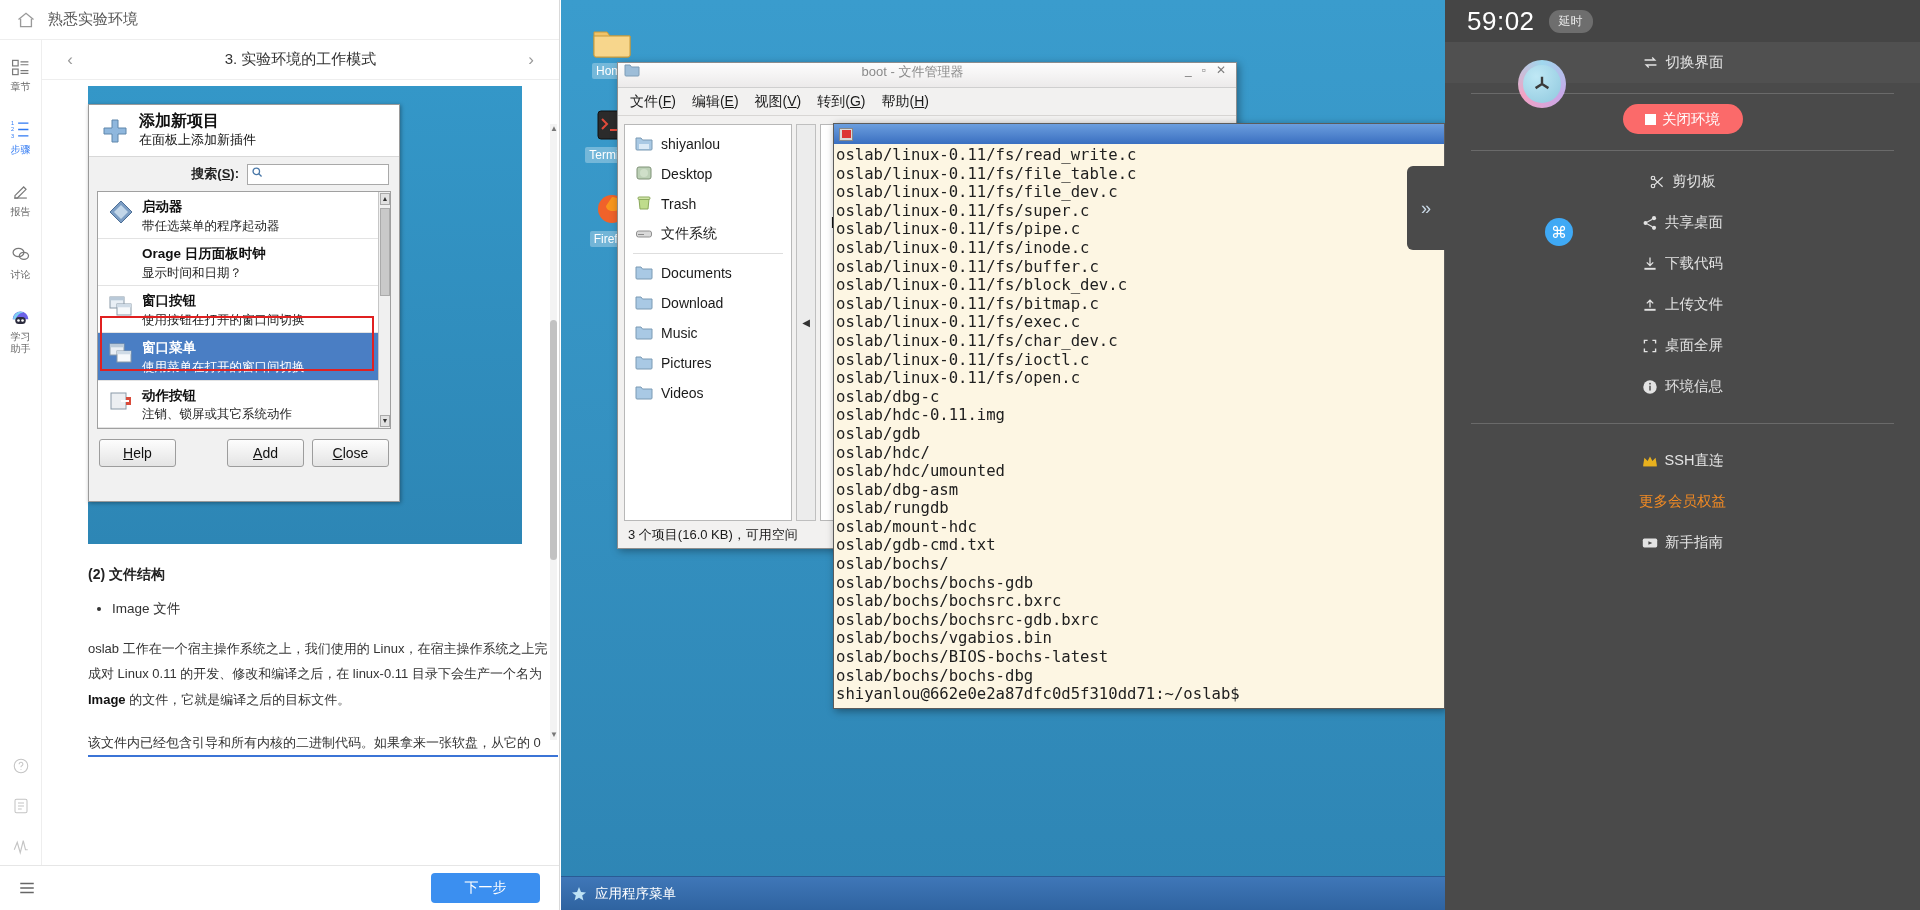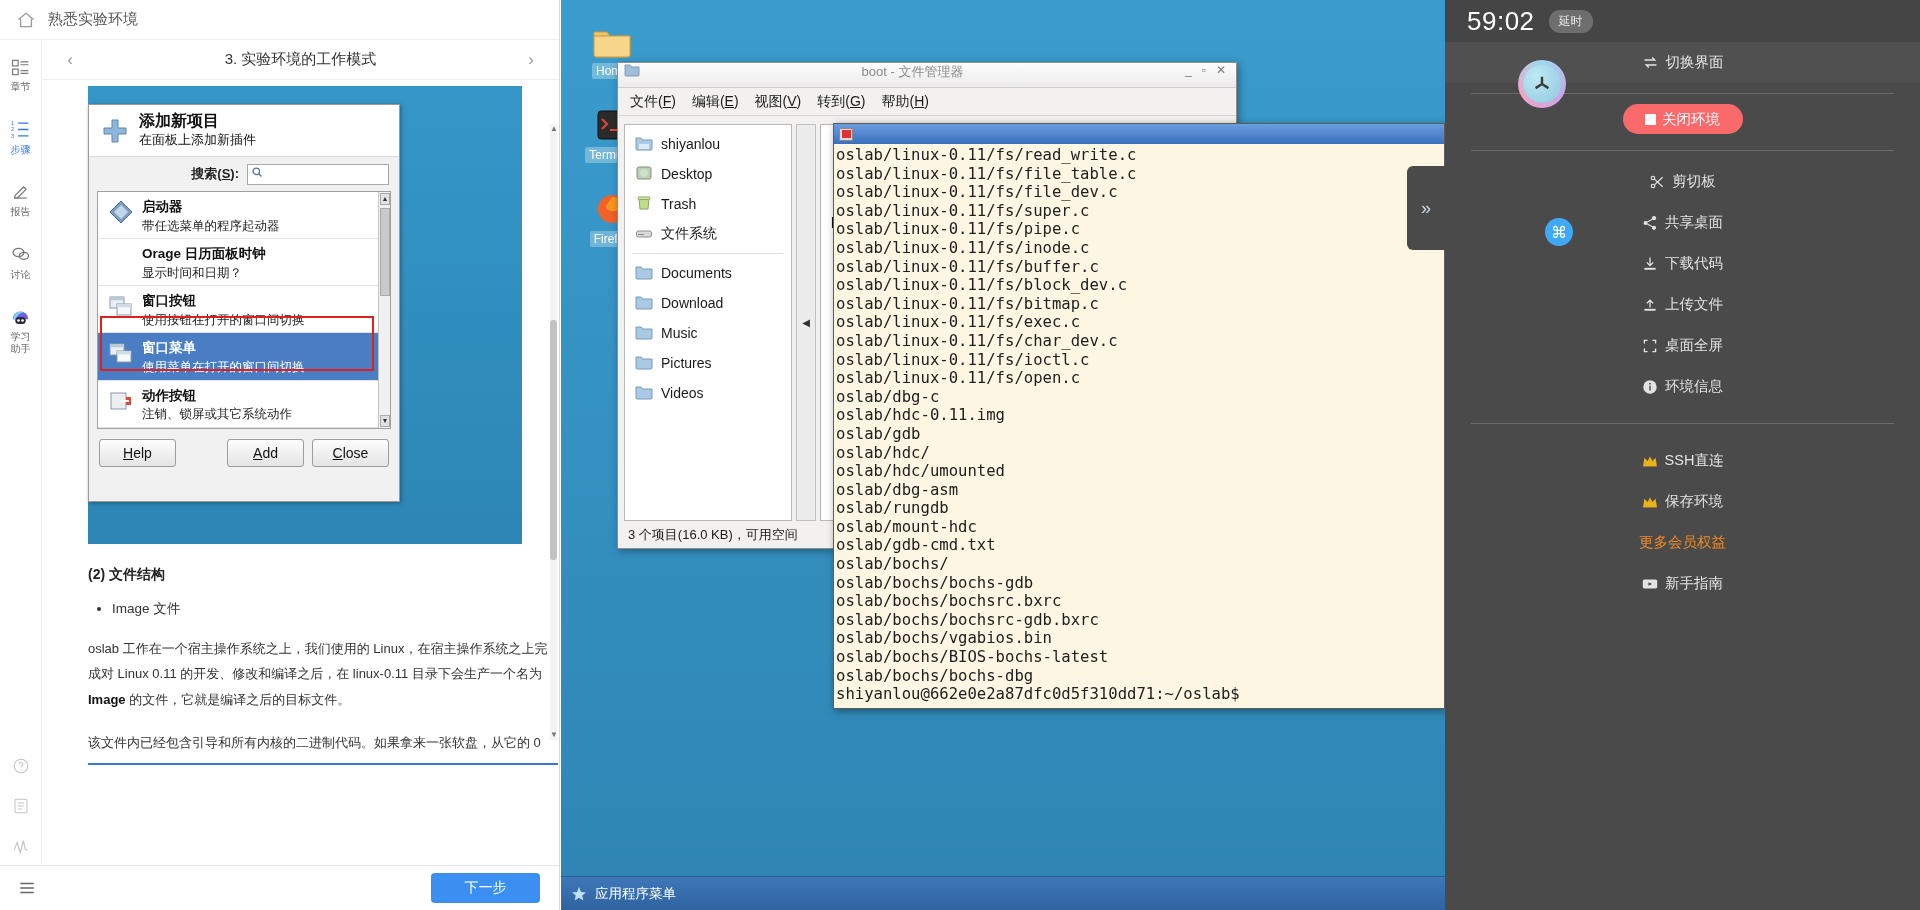--- a/index.html
+++ b/index.html
@@ -81,21 +81,21 @@
   .xbtn { height:28px; min-width:77px; background:linear-gradient(180deg,#fdfdfd,#e4e4e4);
     border:1px solid #9d9d9d; border-radius:3px; font-size:14px; color:#111;
     display:flex; align-items:center; justify-content:center; cursor:pointer;}
   .xbtn u { text-decoration:underline; }
 
   .doc-h3 { margin:22px 0 16px 46px; font-size:14px; font-weight:bold; color:#222; }
   .doc-ul { margin:14px 0 0 70px; }
   .doc-ul li { font-size:13.5px; color:#333; }
   .doc-p { margin:18px 0 0 46px; width:470px; font-size:13px; color:#333; line-height:1.95; }
   .doc-p b { font-weight:bold; color:#111; }
-  .doc-p.last { border-bottom:2px solid #3b74d6; padding-bottom:8px; width:470px;}
+  .doc-p.last { border-bottom:2px solid #3b74d6; padding-bottom:0; width:470px;}
 
   #lp-footer { position:absolute; left:0; bottom:0; width:560px; height:45px; background:#fff;
     border-top:1px solid #e6e6e6; display:flex; align-items:center; padding:0 16px; }
   #toc-btn { width:28px; height:22px; color:#555; cursor:pointer; display:flex; align-items:center;}
   #next-btn { position:absolute; left:431px; top:7px; width:109px; height:30px; background:#3b8ff0;
     color:#fff; font-size:14px; border-radius:4px; display:flex; align-items:center;
     justify-content:center; cursor:pointer; }
 
   
   #vnc { position:absolute; left:561px; top:0; width:884px; height:910px;
@@ -700,29 +700,20 @@
     <div class="rp-item">
       <span class="i">
         <svg viewBox="0 0 20 16" width="16" height="14">
             <path d="M1.5 13 3 4l4 4 3-5.5L13 8l4-4 1.5 9z" fill="#e8b11e"></path>
             <rect x="1.5" y="13" width="17" height="1.8" fill="#e8b11e"></rect>
           </svg>
       </span>
       <span>SSH直连</span>
     </div>
 
-    <div class="rp-item">
-      <span class="i">
-        <svg viewBox="0 0 20 16" width="16" height="14">
-            <path d="M1.5 13 3 4l4 4 3-5.5L13 8l4-4 1.5 9z" fill="#e8b11e"></path>
-            <rect x="1.5" y="13" width="17" height="1.8" fill="#e8b11e"></rect>
-          </svg>
-      </span>
-      <span>保存环境</span>
-    </div>
 
     <div class="rp-item orange">
       <span>更多会员权益</span>
     </div>
 
     <div class="rp-item">
       <span class="i">
         <svg viewBox="0 0 20 16" width="16" height="14">
             <rect x="1" y="2.5" width="18" height="11" rx="2" fill="#e3e3e3"></rect>
             <path d="M8 5.8 12.8 8 8 10.2z" fill="#4a4a4a"></path>

